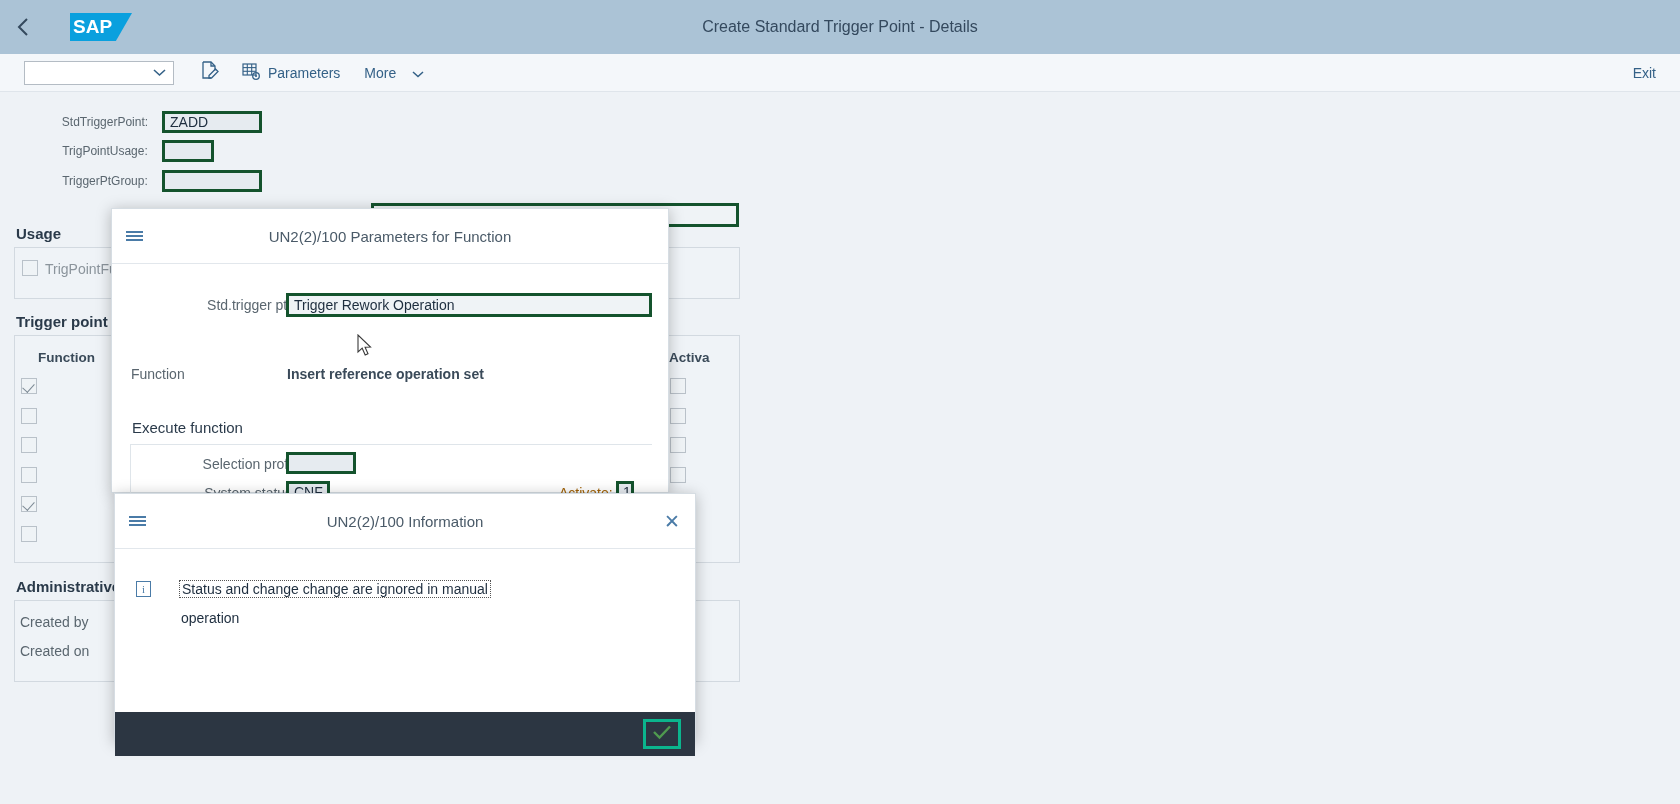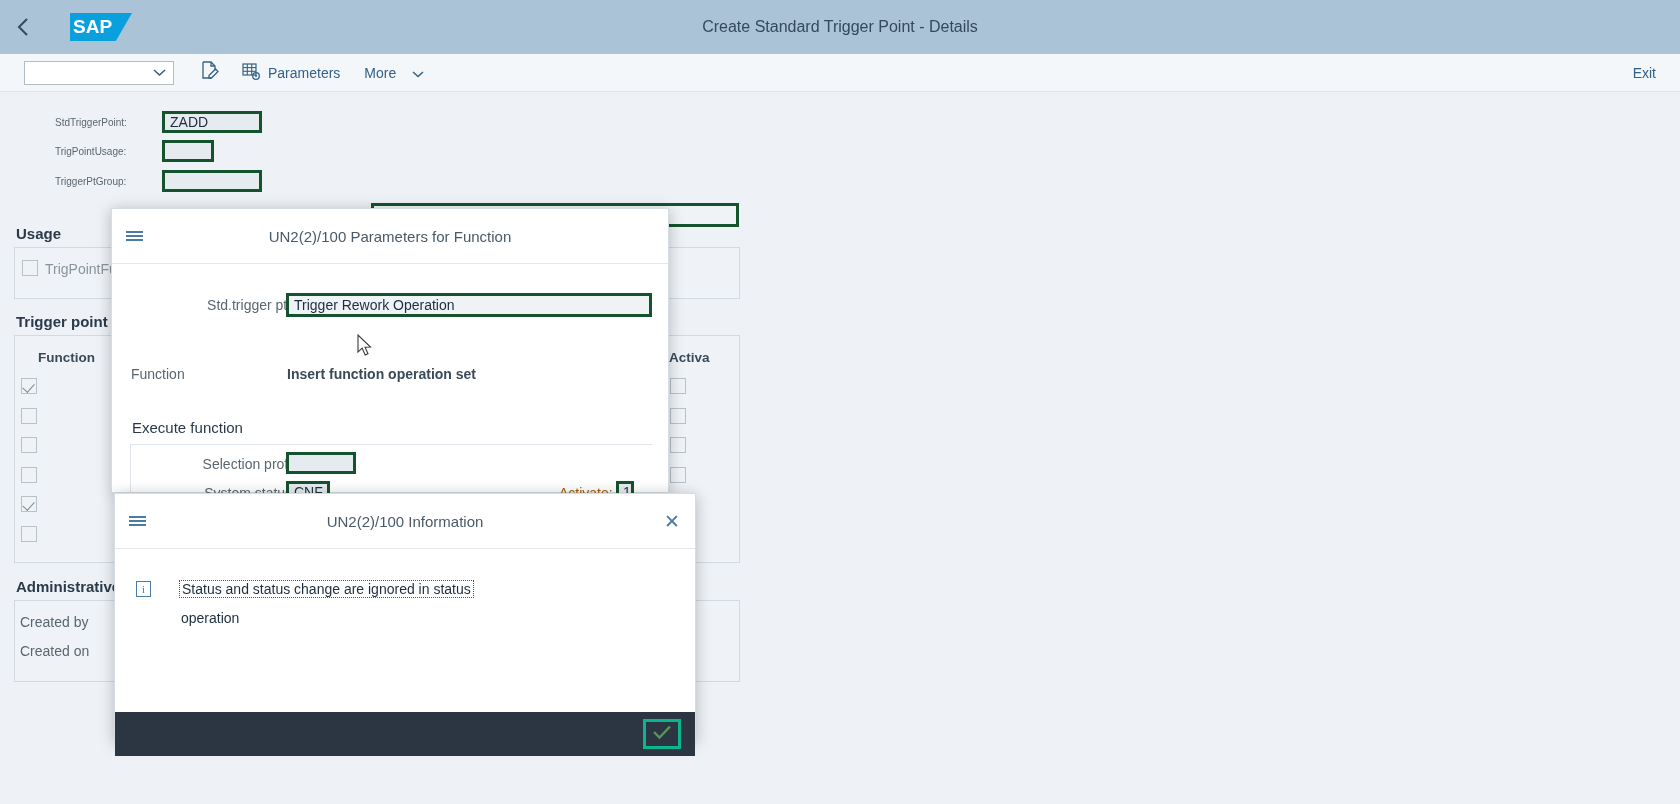--- a/index.html
+++ b/index.html
@@ -64,21 +64,21 @@
   .tb-more { margin-left: 24px; display: flex; align-items: center; gap: 16px;
     color: #346187; font-size: 14px; cursor: pointer; }
   .tb-exit {
     margin-left: auto; color: #346187; font-size: 14px; cursor: pointer;
   }
 
   
   .body { position: absolute; left: 0; top: 92px; width: 1680px; height: 612px; background: #eef2f6; }
 
   .frow { position: absolute; display: flex; align-items: center; }
-  .flabel { color: #5a666f; font-size: 10px; text-align: left; }
+  .flabel { color: #5a666f; font-size: 12px; text-align: center; }
   .fin {
     background: #e6ebf0; border: 3px solid #14532d; height: 22px;
     font-size: 14px; color: #1d2d3e; padding: 0 5px; display: flex; align-items: center;
   }
   .fin.white { background: #eff3f6; }
 
   .sec-title { position: absolute; color: #2a3a4a; font-size: 15px; font-weight: bold; }
   .panel {
     position: absolute; background: #eff3f7; border: 1px solid #d2d9e0;
   }
@@ -277,21 +277,21 @@
           </div>
       </div>
       <div class="dlg-title">UN2(2)/100 Parameters for Function</div>
     </div>
     <div class="dlg-body" style="height:244px;">
 
       <div style="position:absolute; left:83px; top:33px; width:100px; text-align:right; color:#5a666f; font-size:14px;">Std.trigger pt.:</div>
       <div class="fin white" style="position:absolute; left:174px; top:29px; width:366px; height:24px;">Trigger Rework Operation</div>
 
       <div style="position:absolute; left:19px; top:102px; color:#5a666f; font-size:14px;">Function</div>
-      <div style="position:absolute; left:175px; top:102px; color:#3a4a59; font-size:14px; font-weight:bold;">Insert function operation set</div>
+      <div style="position:absolute; left:175px; top:102px; color:#3a4a59; font-size:14px; font-weight:bold;">Insert reference operation set</div>
 
       <div style="position:absolute; left:20px; top:155px; color:#2a3a4a; font-size:15px;">Execute function</div>
 
       <div style="position:absolute; left:18px; top:180px; width:522px; height:64px; border-left:1px solid #dfe5ea; border-top:1px solid #dfe5ea;"></div>
 
       <div style="position:absolute; left:80px; top:192px; width:104px; text-align:right; color:#5a666f; font-size:14px;">Selection prof.:</div>
       <div class="fin" style="position:absolute; left:174px; top:188px; width:70px; height:22px;"></div>
 
       <div style="position:absolute; left:80px; top:221px; width:104px; text-align:right; color:#5a666f; font-size:14px;">System status:</div>
       <div class="fin" style="position:absolute; left:174px; top:217px; width:44px; height:22px;">CNF</div>
@@ -322,21 +322,21 @@
           </div>
       </div>
       <div class="dlg-title">UN2(2)/100 Information</div>
       <div class="dlg-close">✕</div>
     </div>
     <div class="dlg-body" style="height:207px;">
       <div style="position:absolute; left:21px; top:32px;">
         <div class="info-icon-box">i</div>
       </div>
       <div style="position:absolute; left:64px; top:31px;">
-        <span class="msg-focus">Status and status change are ignored in status</span>
+        <span class="msg-focus">Status and change change are ignored in manual</span>
       </div>
       <div style="position:absolute; left:66px; top:61px; color:#1d2d3e; font-size:14px;">operation</div>
 
       <div class="dlg-footer">
         <div class="ok-btn">
           <span>
             <svg width="20" height="16" viewBox="0 0 20 16">
               <polyline points="2,8 7.5,13.5 18,2.5" fill="none" stroke="#4f9a4f" stroke-width="2.4"></polyline>
             </svg>
           </span>

